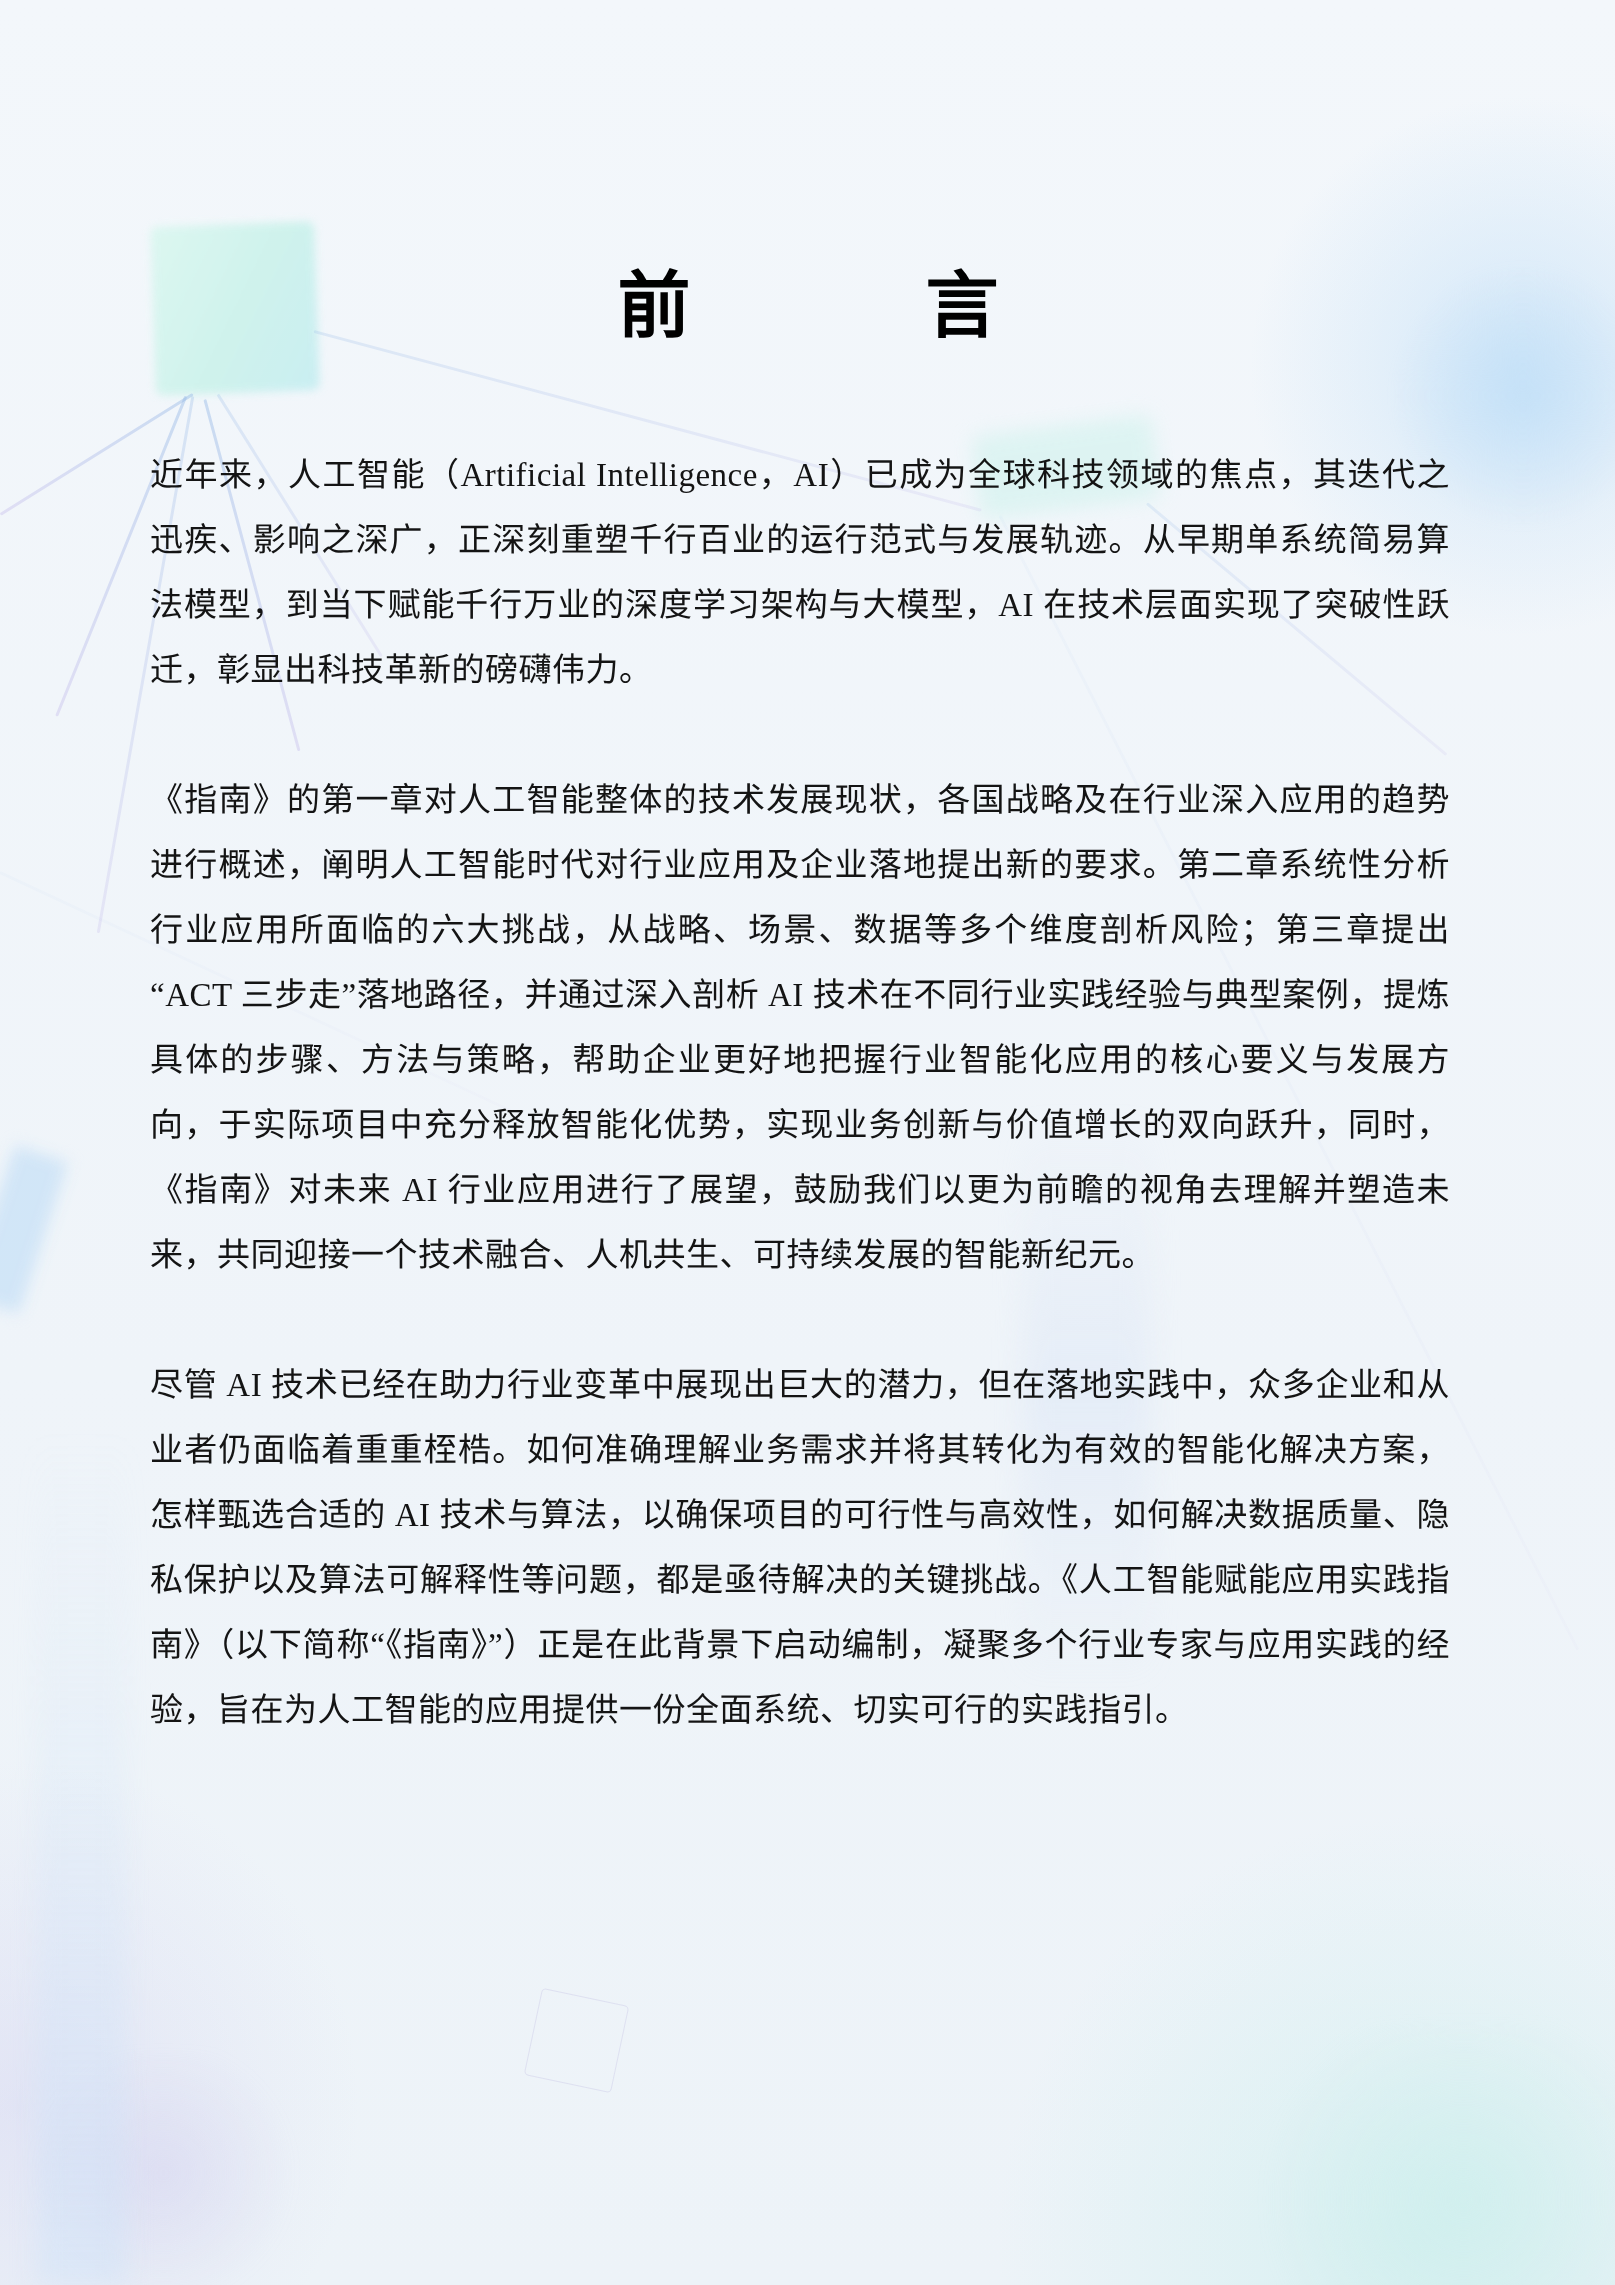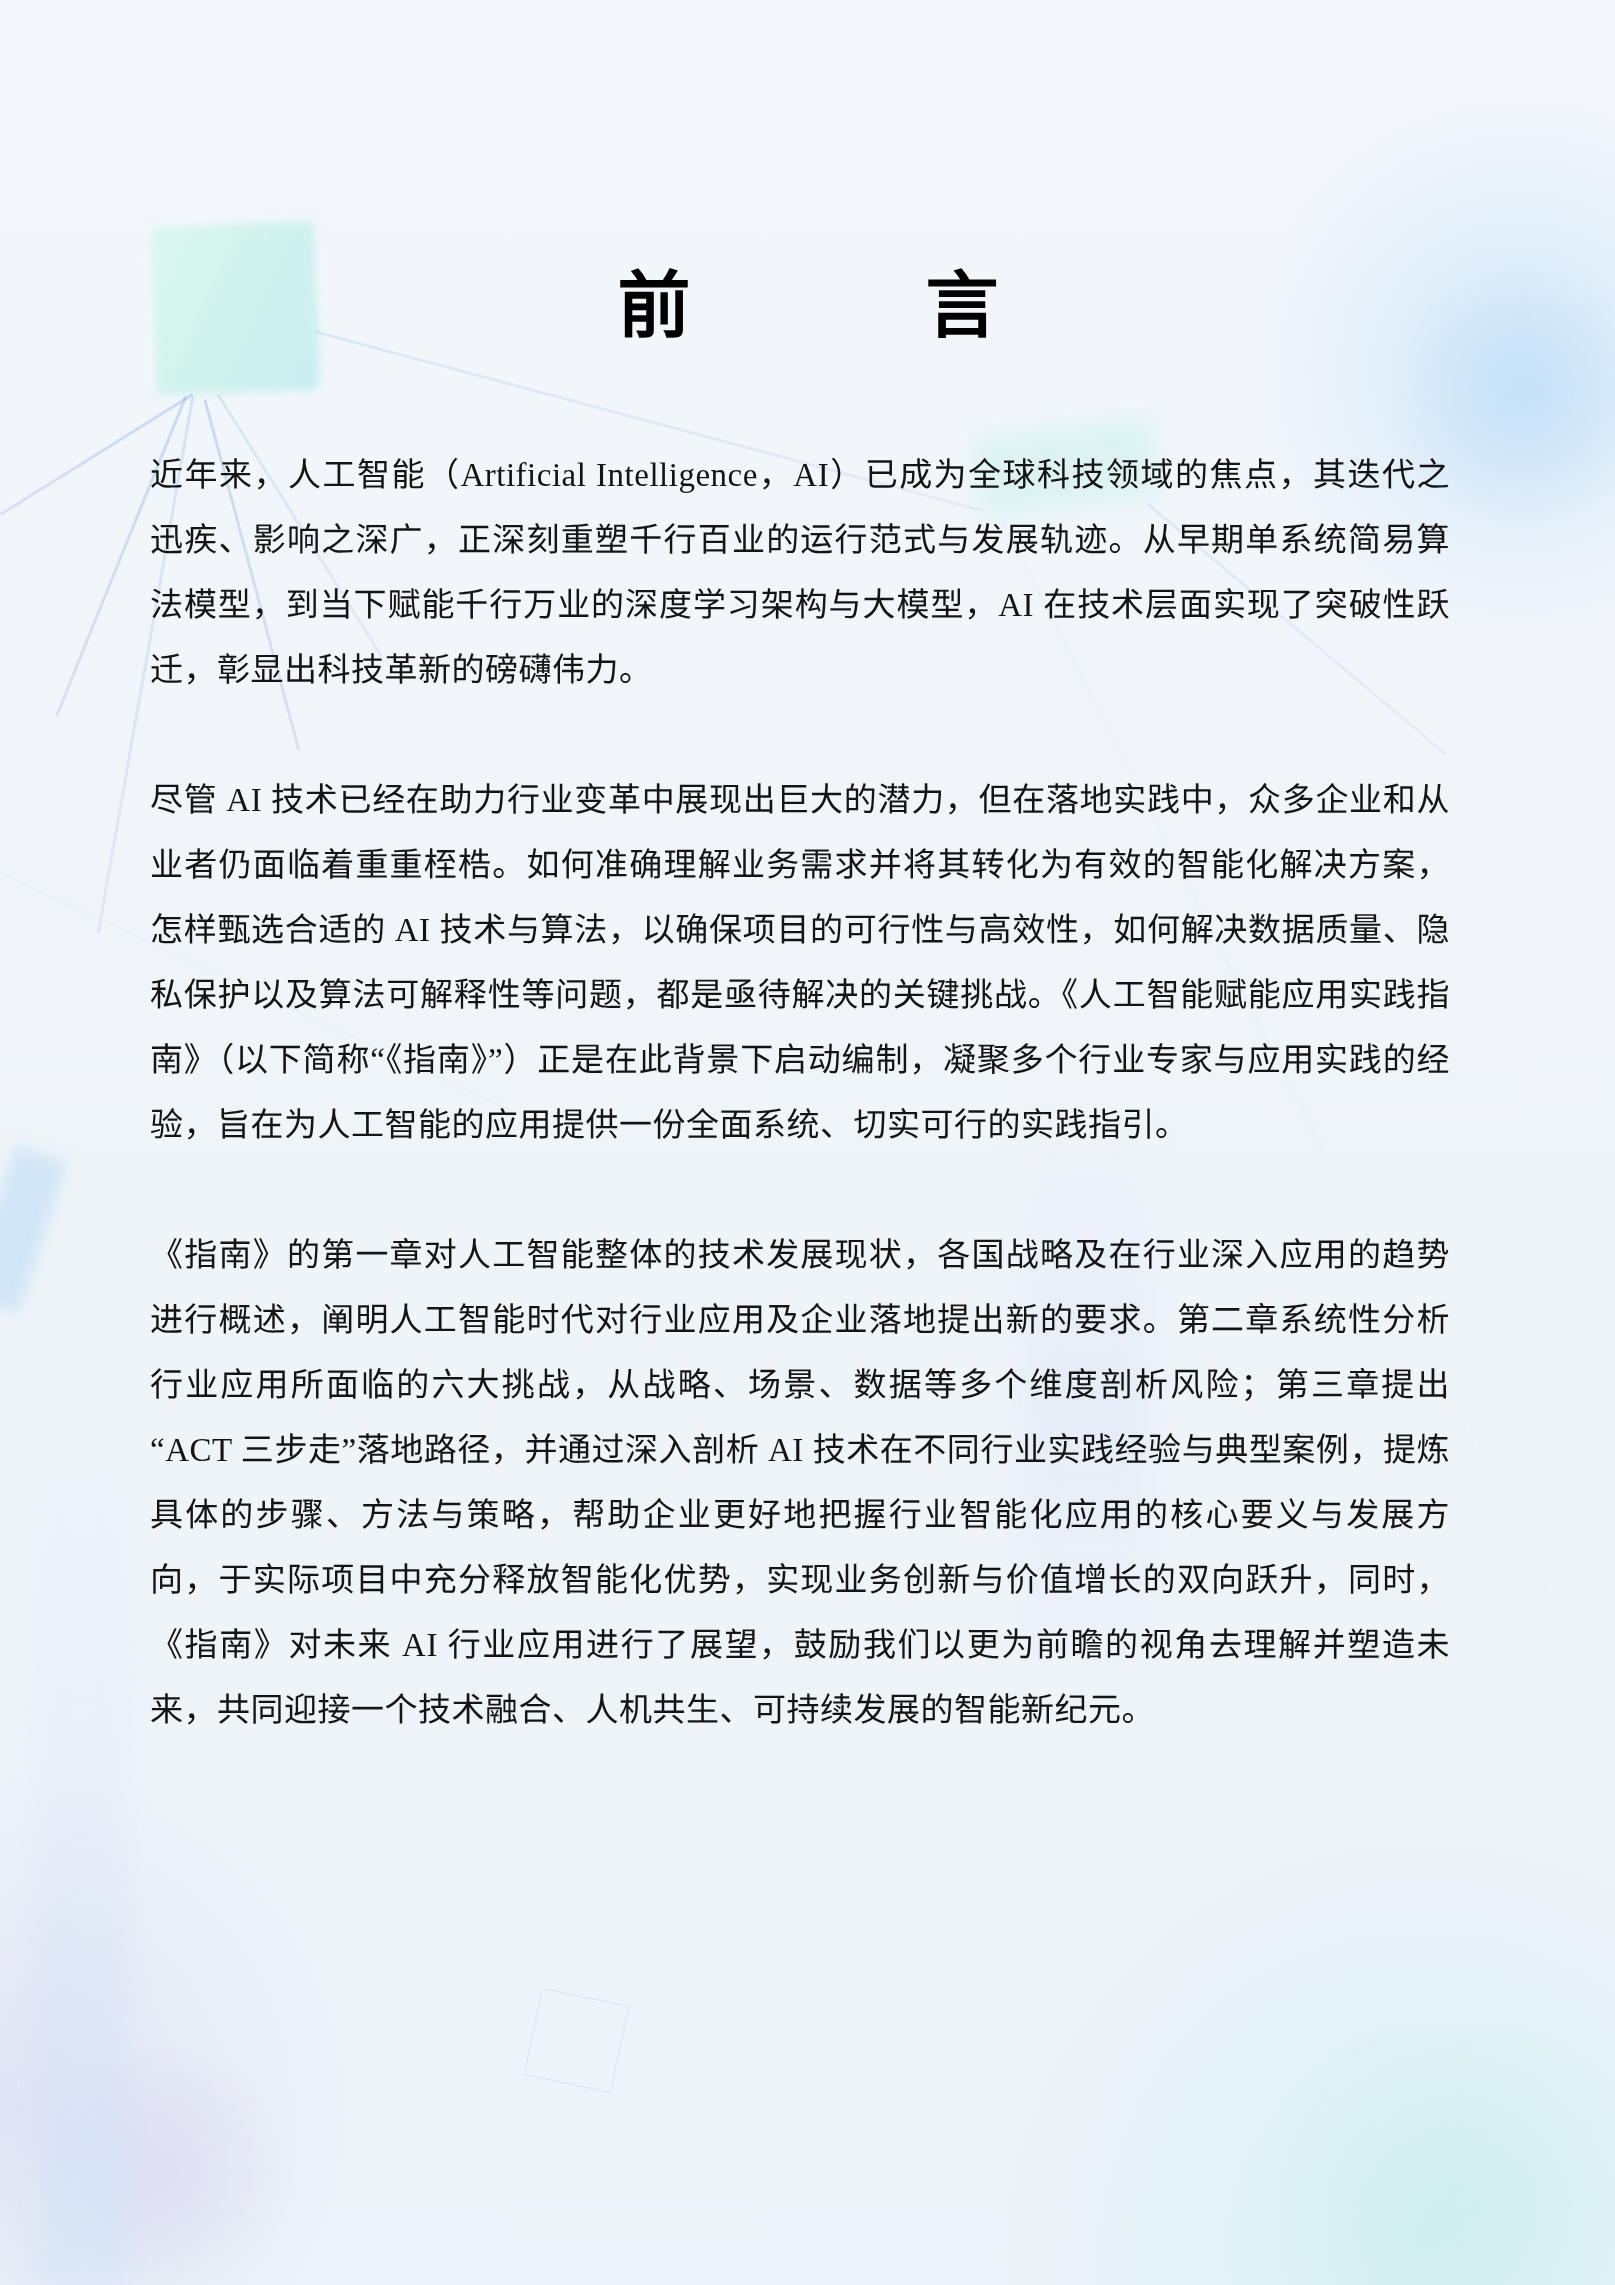--- a/index.html
+++ b/index.html
@@ -147,18 +147,18 @@
   <div class="deco band-left"></div>
   <div class="deco cube-outline"></div>
 
   <h1 class="title">
     <span>前</span>
     <span>言</span>
   </h1>
 
   <div class="content">
     <p>近年来，人工智能（Artificial Intelligence，AI）已成为全球科技领域的焦点，其迭代之迅疾、影响之深广，正深刻重塑千行百业的运行范式与发展轨迹。从早期单系统简易算法模型，到当下赋能千行万业的深度学习架构与大模型，AI 在技术层面实现了突破性跃迁，彰显出科技革新的磅礴伟力。</p>
+    <p>《指南》的第一章对人工智能整体的技术发展现状，各国战略及在行业深入应用的趋势进行概述，阐明人工智能时代对行业应用及企业落地提出新的要求。第二章系统性分析行业应用所面临的六大挑战，从战略、场景、数据等多个维度剖析风险；第三章提出“ACT 三步走”落地路径，并通过深入剖析 AI 技术在不同行业实践经验与典型案例，提炼具体的步骤、方法与策略，帮助企业更好地把握行业智能化应用的核心要义与发展方向，于实际项目中充分释放智能化优势，实现业务创新与价值增长的双向跃升，同时，《指南》对未来 AI 行业应用进行了展望，鼓励我们以更为前瞻的视角去理解并塑造未来，共同迎接一个技术融合、人机共生、可持续发展的智能新纪元。</p>
     <p>尽管 AI 技术已经在助力行业变革中展现出巨大的潜力，但在落地实践中，众多企业和从业者仍面临着重重桎梏。如何准确理解业务需求并将其转化为有效的智能化解决方案，怎样甄选合适的 AI 技术与算法，以确保项目的可行性与高效性，如何解决数据质量、隐私保护以及算法可解释性等问题，都是亟待解决的关键挑战。《人工智能赋能应用实践指南》（以下简称“《指南》”）正是在此背景下启动编制，凝聚多个行业专家与应用实践的经验，旨在为人工智能的应用提供一份全面系统、切实可行的实践指引。</p>
-    <p>《指南》的第一章对人工智能整体的技术发展现状，各国战略及在行业深入应用的趋势进行概述，阐明人工智能时代对行业应用及企业落地提出新的要求。第二章系统性分析行业应用所面临的六大挑战，从战略、场景、数据等多个维度剖析风险；第三章提出“ACT 三步走”落地路径，并通过深入剖析 AI 技术在不同行业实践经验与典型案例，提炼具体的步骤、方法与策略，帮助企业更好地把握行业智能化应用的核心要义与发展方向，于实际项目中充分释放智能化优势，实现业务创新与价值增长的双向跃升，同时，《指南》对未来 AI 行业应用进行了展望，鼓励我们以更为前瞻的视角去理解并塑造未来，共同迎接一个技术融合、人机共生、可持续发展的智能新纪元。</p>
   </div>
 
 </div>
 
 
 </body></html>

